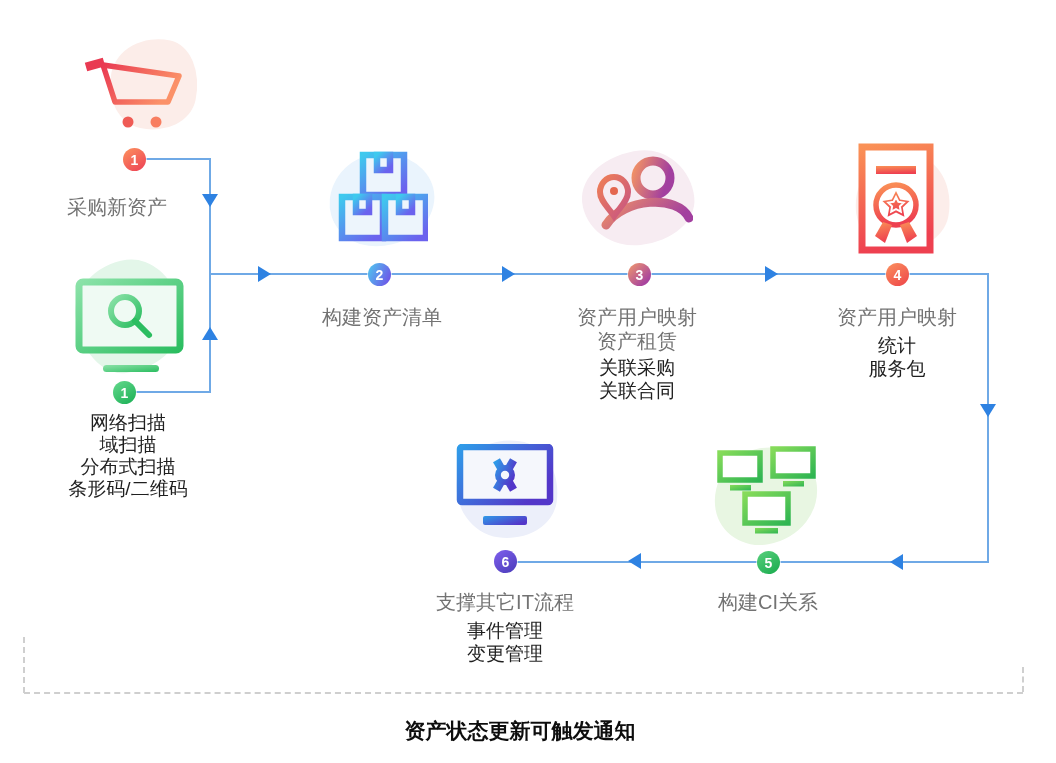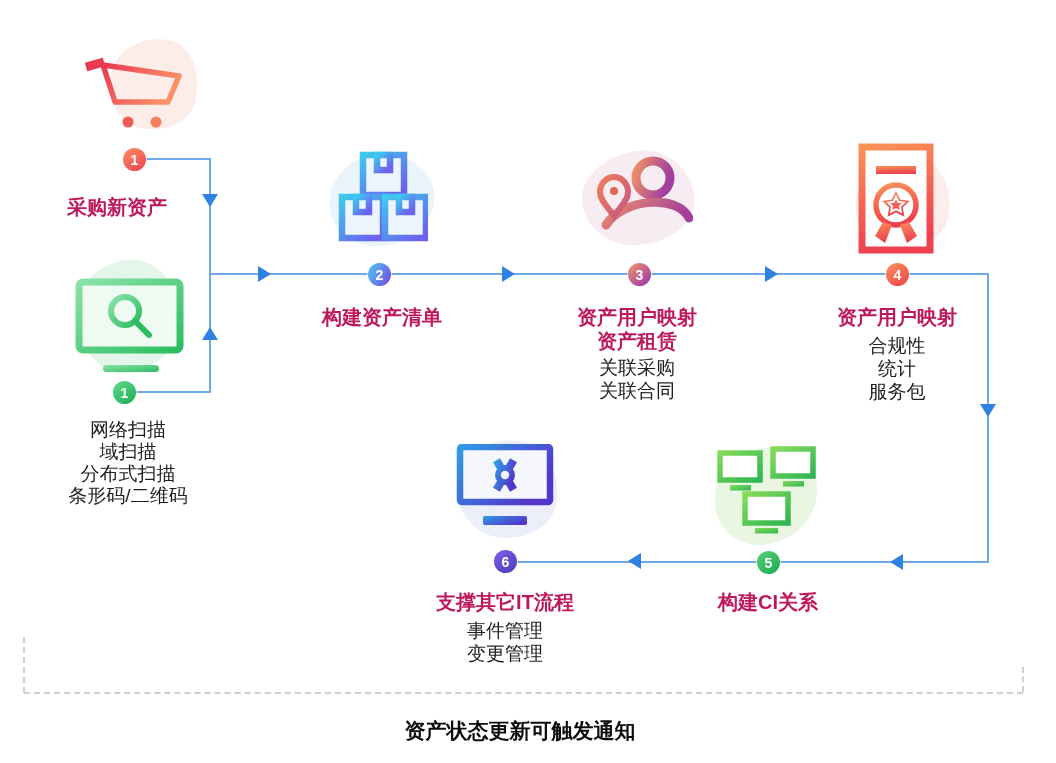--- a/index.html
+++ b/index.html
@@ -27,21 +27,21 @@
   .badge.magenta{background:linear-gradient(135deg,#F29A6B 0%,#A8449E 80%);}
   .badge.orangered{background:linear-gradient(145deg,#FA8A5C 10%,#EF4B4B 90%);}
   .badge.green2{background:linear-gradient(145deg,#52CC78 10%,#1FAE52 90%);}
   .badge.indigo{background:linear-gradient(145deg,#7A5CE8 10%,#4F3FBE 90%);}
   
   .icon-holder{position:absolute;z-index:2;}
   .icon-holder svg{position:relative;z-index:2;display:block;}
   .blob{position:absolute;z-index:1;}
   
   .step-text{position:absolute;text-align:center;z-index:3;}
-  .step-title{font-weight:bold;font-size:20px;line-height:24px;color:#be185d;}
+  .step-title{font-weight:normal;font-size:20px;line-height:24px;color:#737373;}
   .step-title.big{font-size:21px;}
   .step-items{font-size:19px;line-height:23px;color:#1f1f1f;margin-top:5px;}
   .step-items div{white-space:nowrap;}
   
   .dash-h{position:absolute;border-top:2px dashed #CFCFCF;z-index:1;}
   .dash-v{position:absolute;border-left:2px dashed #CFCFCF;z-index:1;}
   .footer-note{
     position:absolute;left:320px;top:717px;width:400px;text-align:center;
     font-size:21px;font-weight:bold;color:#0d0d0d;z-index:3;
   }
@@ -208,21 +208,21 @@
       <circle cx="50" cy="31" r="4.2" fill="#F5F7FC"></circle>
       <rect x="28" y="72" width="44" height="9" rx="2" fill="url(#gblu)"></rect>
     </svg>
   </div>
 
   <div class="step-text" style="left:36px;top:195px;width:162px;">
     <div class="step-title">采购新资产</div>
   </div>
 
   <div class="step-text" style="left:42px;top:409px;width:172px;">
-    <div class="step-items" style="margin-top:10px;line-height:22px;">
+    <div class="step-items" style="margin-top:3px;line-height:22px;">
       <div>网络扫描</div>
       <div>域扫描</div>
       <div>分布式扫描</div>
       <div>条形码/二维码</div>
     </div>
   </div>
 
   <div class="step-text" style="left:292px;top:305px;width:180px;">
     <div class="step-title">构建资产清单</div>
   </div>
@@ -232,21 +232,20 @@
     <div class="step-title">资产租赁</div>
     <div class="step-items" style="margin-top:3px;">
       <div>关联采购</div>
       <div>关联合同</div>
     </div>
   </div>
 
   <div class="step-text" style="left:807px;top:305px;width:180px;">
     <div class="step-title">资产用户映射</div>
     <div class="step-items">
-      <div>合规性</div>
       <div>统计</div>
       <div>服务包</div>
     </div>
   </div>
 
   <div class="step-text" style="left:682px;top:590px;width:172px;">
     <div class="step-title">构建CI关系</div>
   </div>
 
   <div class="step-text" style="left:415px;top:590px;width:180px;">

